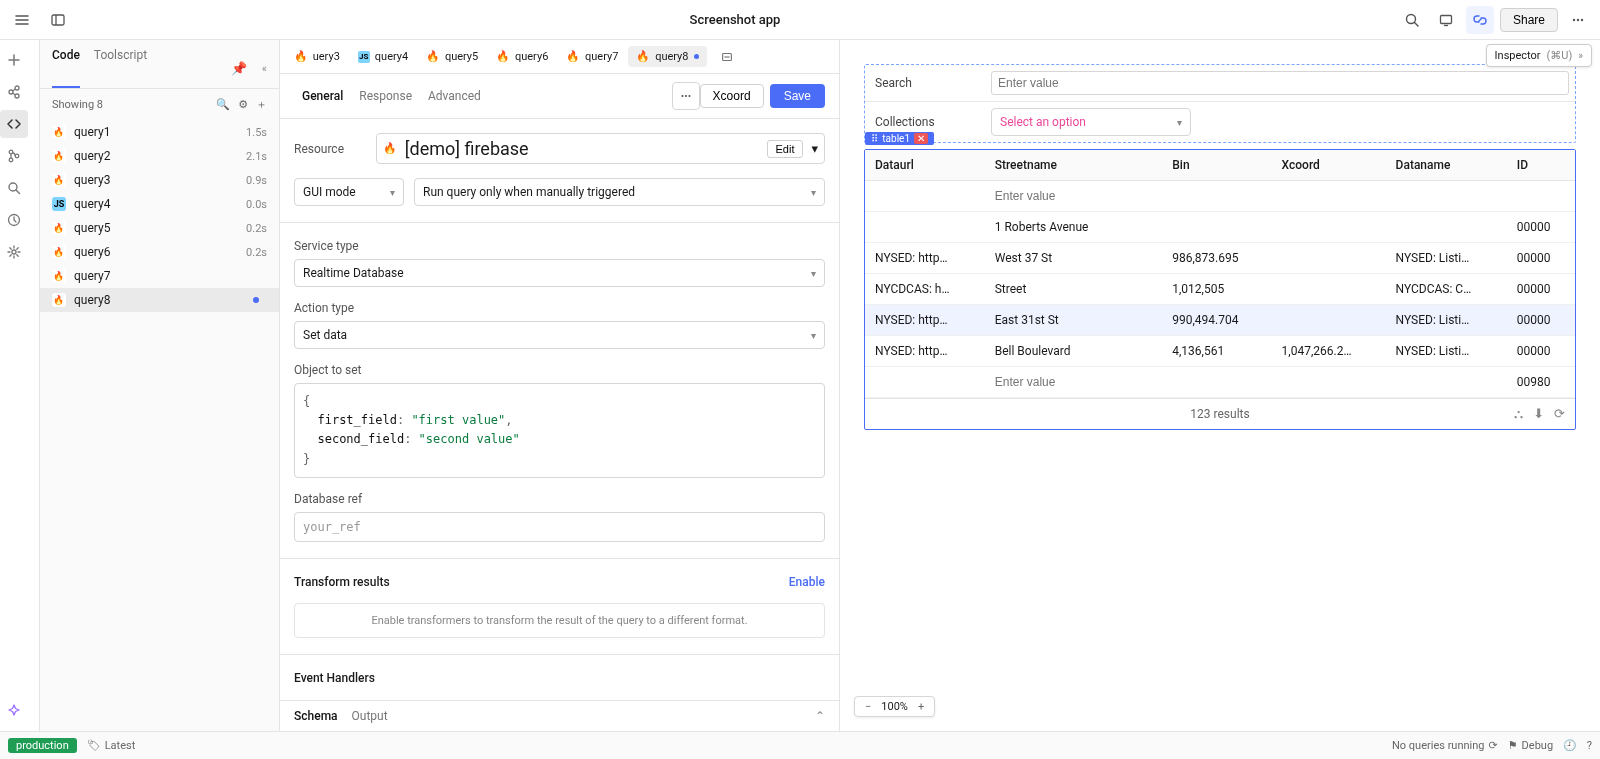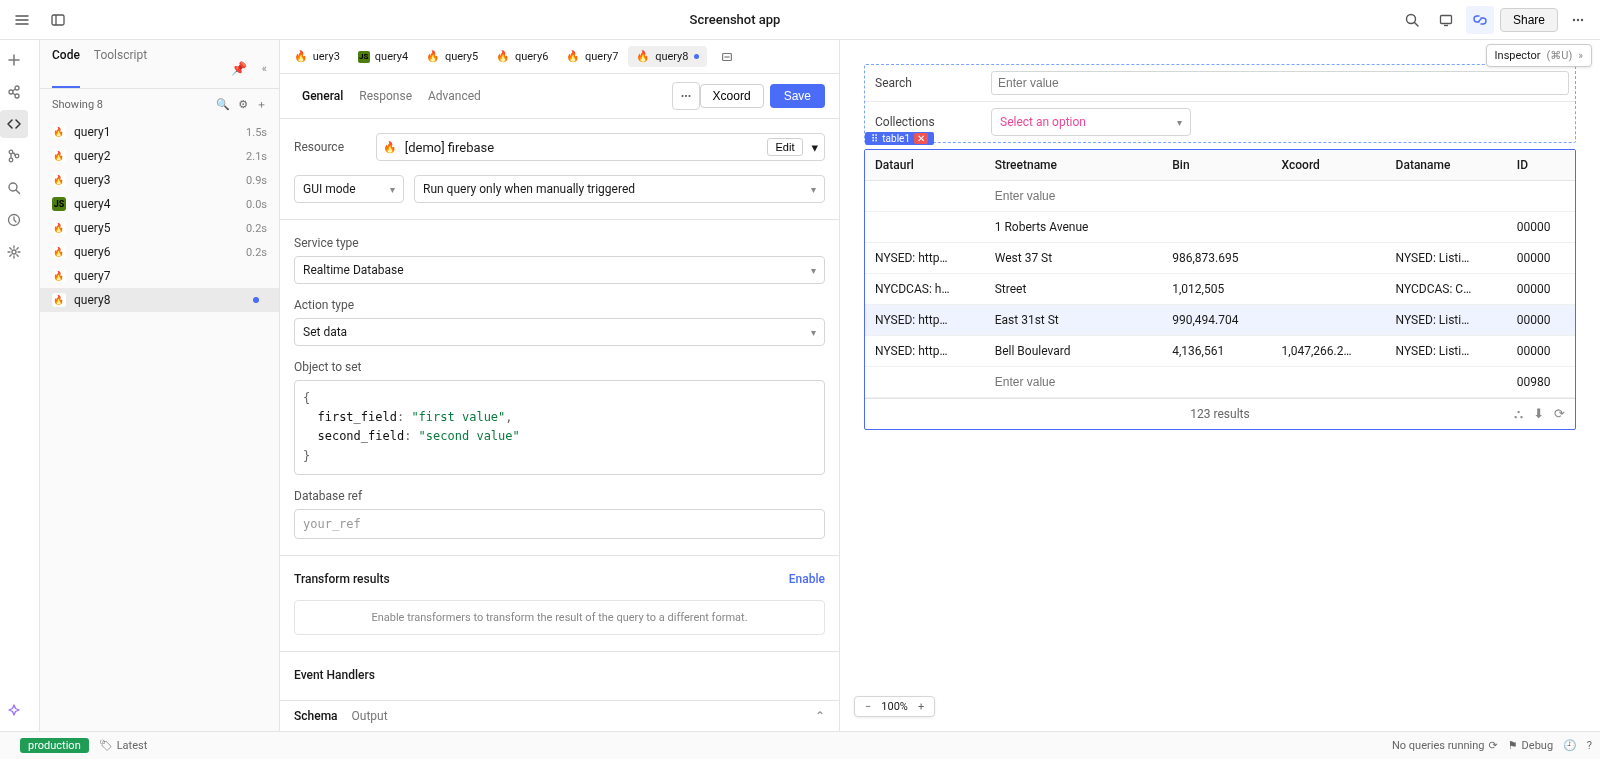--- a/index.html
+++ b/index.html
@@ -87,21 +87,21 @@
 }
 .sidebar-sub .sp { flex: 1; }
 .query-list { flex: 1; overflow: auto; }
 .query-item {
   display: flex; align-items: center; gap: 8px;
   padding: 5px 12px; font-size: 12px; cursor: pointer;
 }
 .query-item.selected { background: #eaeaea; }
 .query-item .qicon { width: 14px; height: 14px; border-radius: 3px; display: inline-flex; align-items: center; justify-content: center; font-size: 9px; }
 .fb-icon { background: #fff; }
-.js-icon { background: #4d7c0f; color: #000; border-radius: 2px; font-weight: bold; }
+.js-icon { background: #7dd3fc; color: #000; border-radius: 2px; font-weight: bold; }
 .query-item .qname { flex: 1; }
 .query-item .qtime { color: #888; font-size: 11px; }
 .query-item .dot { width: 6px; height: 6px; background: #4a6cf7; border-radius: 50%; margin-left: 4px; }
 
 
 .editor {
   width: 560px; border-right: 1px solid #e4e4e4;
   display: flex; flex-direction: column;
   overflow: hidden;
 }
@@ -143,21 +143,21 @@
   flex: 1; overflow-y: auto; padding: 14px;
   display: flex; flex-direction: column; gap: 14px;
 }
 .form-row { display: flex; align-items: center; gap: 10px; }
 .form-row label { width: 72px; font-size: 12px; color: #555; }
 .resource-box {
   flex: 1; display: flex; align-items: center;
   border: 1px solid #d6d6d6; border-radius: 4px;
   padding: 4px 6px; gap: 8px;
 }
-.resource-box .rlabel { flex: 1; font-size: 13px; }
+.resource-box .rlabel { flex: 1; font-size: 18px; }
 .edit-btn {
   background: #fff; border: 1px solid #d0d0d0;
   padding: 2px 8px; border-radius: 3px; font-size: 11px; cursor: pointer;
 }
 .select-box {
   border: 1px solid #d6d6d6; border-radius: 4px;
   padding: 6px 8px; font-size: 12px;
   display: flex; align-items: center; justify-content: space-between;
   cursor: pointer; background: #fff;
 }
@@ -270,21 +270,21 @@
 .zoom-ctrl span.btn { cursor: pointer; color: #666; padding: 0 4px; }
 
 
 .statusbar {
   height: 28px; border-top: 1px solid #e4e4e4;
   display: flex; align-items: center; padding: 0 8px;
   font-size: 11px; gap: 10px; background: #fafafa;
 }
 .statusbar .env {
   background: #1f9d55; color: #fff;
-  padding: 1px 8px; border-radius: 3px; margin-left: 12px;
+  padding: 1px 8px; border-radius: 3px;
 }
 .statusbar .sp { flex: 1; }
 .statusbar .item { color: #666; display: flex; align-items: center; gap: 4px; }
 
 .fb-glyph { font-size: 11px; }
 svg { display: block; }
 </style>
 </head>
 <body>
 

